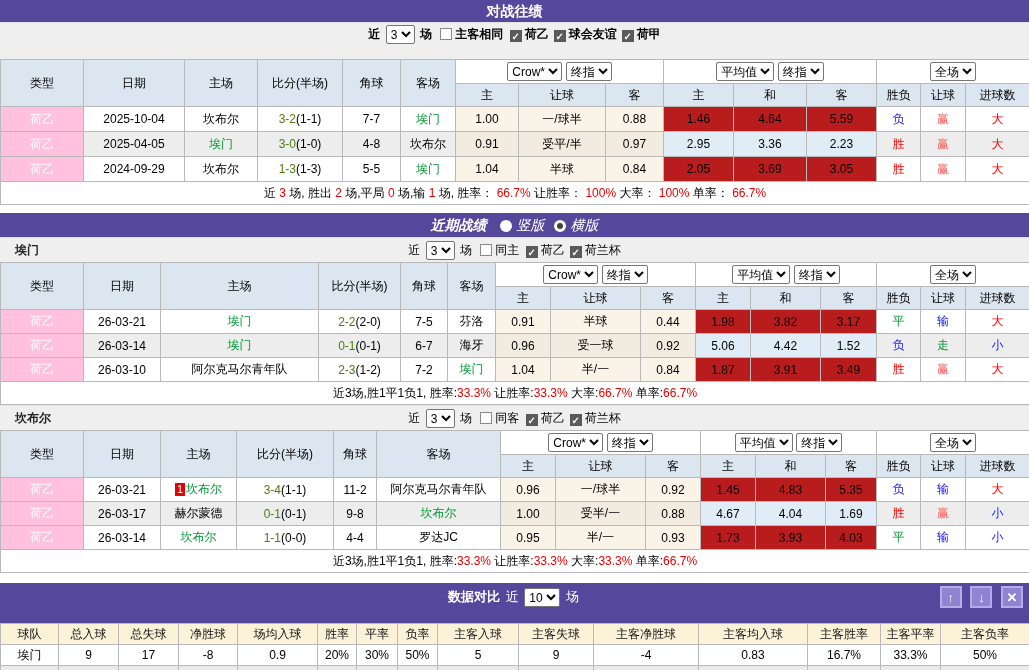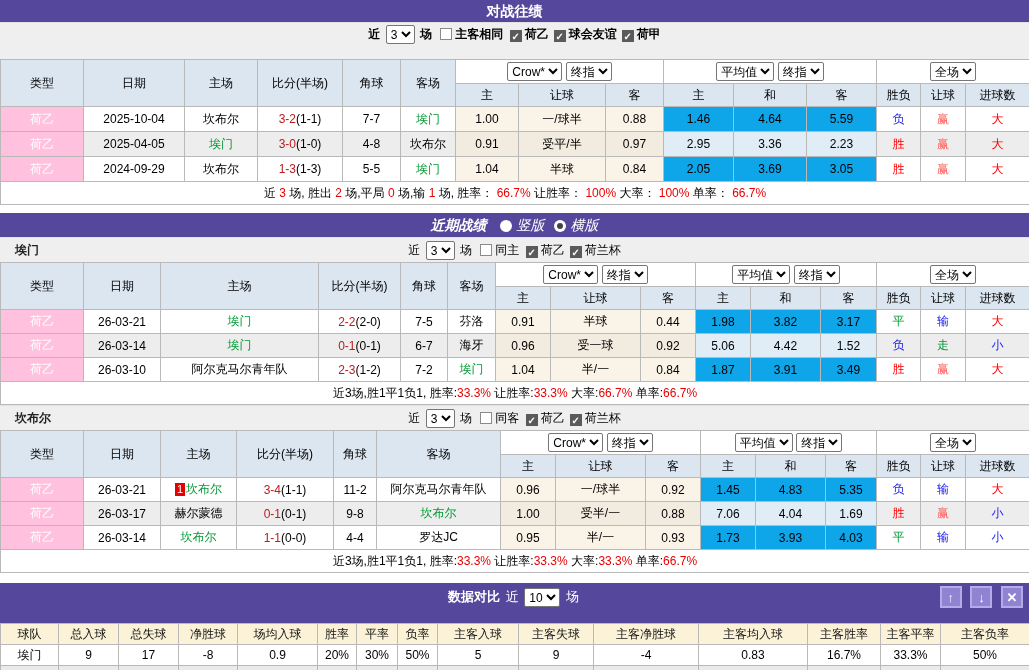--- a/index.html
+++ b/index.html
@@ -48,25 +48,25 @@
   }
   thead th { background: #dce6f1; font-weight: normal; height: 23px; }
   thead tr.droprow th { height: 24px; }
   th.drop-cell { background: #fff; }
   tbody td { height: 25px; background: #fff; }
   .t2 tbody td { height: 24px; }
   tbody tr:nth-child(even) td { background: #ededed; }
   td.c-type { background: #ffc1dd !important; color: #fff; }
   td.c-odds { background: #faf4e8; }
   tbody tr:nth-child(even) td.c-odds { background: #f2ece0; }
-  td.c-avg { background: #0ea5e9; }
+  td.c-avg { background: #b91c1c; }
   tbody tr:nth-child(even) td.c-avg { background: #e0edf6; }
   tfoot td { height: 23px; background: #fff; border: 1px solid #b9b9b9; }
   .sum-r { color: #e80000; }
-  .score-main { color: #b91c1c; }
+  .score-main { color: #4d7c0f; }
   .team-hl { color: #009933; }
   .badge {
     background: #e60000; color: #fff; padding: 0 2px; margin-right: 1px;
     font-size: 11px; display: inline-block; line-height: 13px;
   }
   .res-red { color: #ff0000; } .res-rose { color: #ff5a5a; }
   .res-blue { color: #1a1aee; } .res-green { color: #009933; }
   .cmp thead th { background: #fbf2d8; height: 21px; font-weight: normal; color: #111; }
   .cmp tbody td { height: 21px; }
   .cmp tbody tr.hl td { background: #eaeaea; color: #2337c8; }
@@ -411,21 +411,21 @@
       <tr>
         <td class="c-type">荷乙</td>
         <td>26-03-17</td>
         <td><span>赫尔蒙德</span></td>
         <td><span class="score-main">0-1</span><span>(0-1)</span></td>
         <td>9-8</td>
         <td><span class="team-hl">坎布尔</span></td>
         <td class="c-odds">1.00</td>
         <td class="c-odds">受半/一</td>
         <td class="c-odds">0.88</td>
-        <td class="c-avg">7.06</td>
+        <td class="c-avg">4.67</td>
         <td class="c-avg">4.04</td>
         <td class="c-avg">1.69</td>
         <td class="res-red">胜</td>
         <td class="res-rose">赢</td>
         <td class="res-blue">小</td>
       </tr>
       <tr>
         <td class="c-type">荷乙</td>
         <td>26-03-14</td>
         <td><span class="team-hl">坎布尔</span></td>

